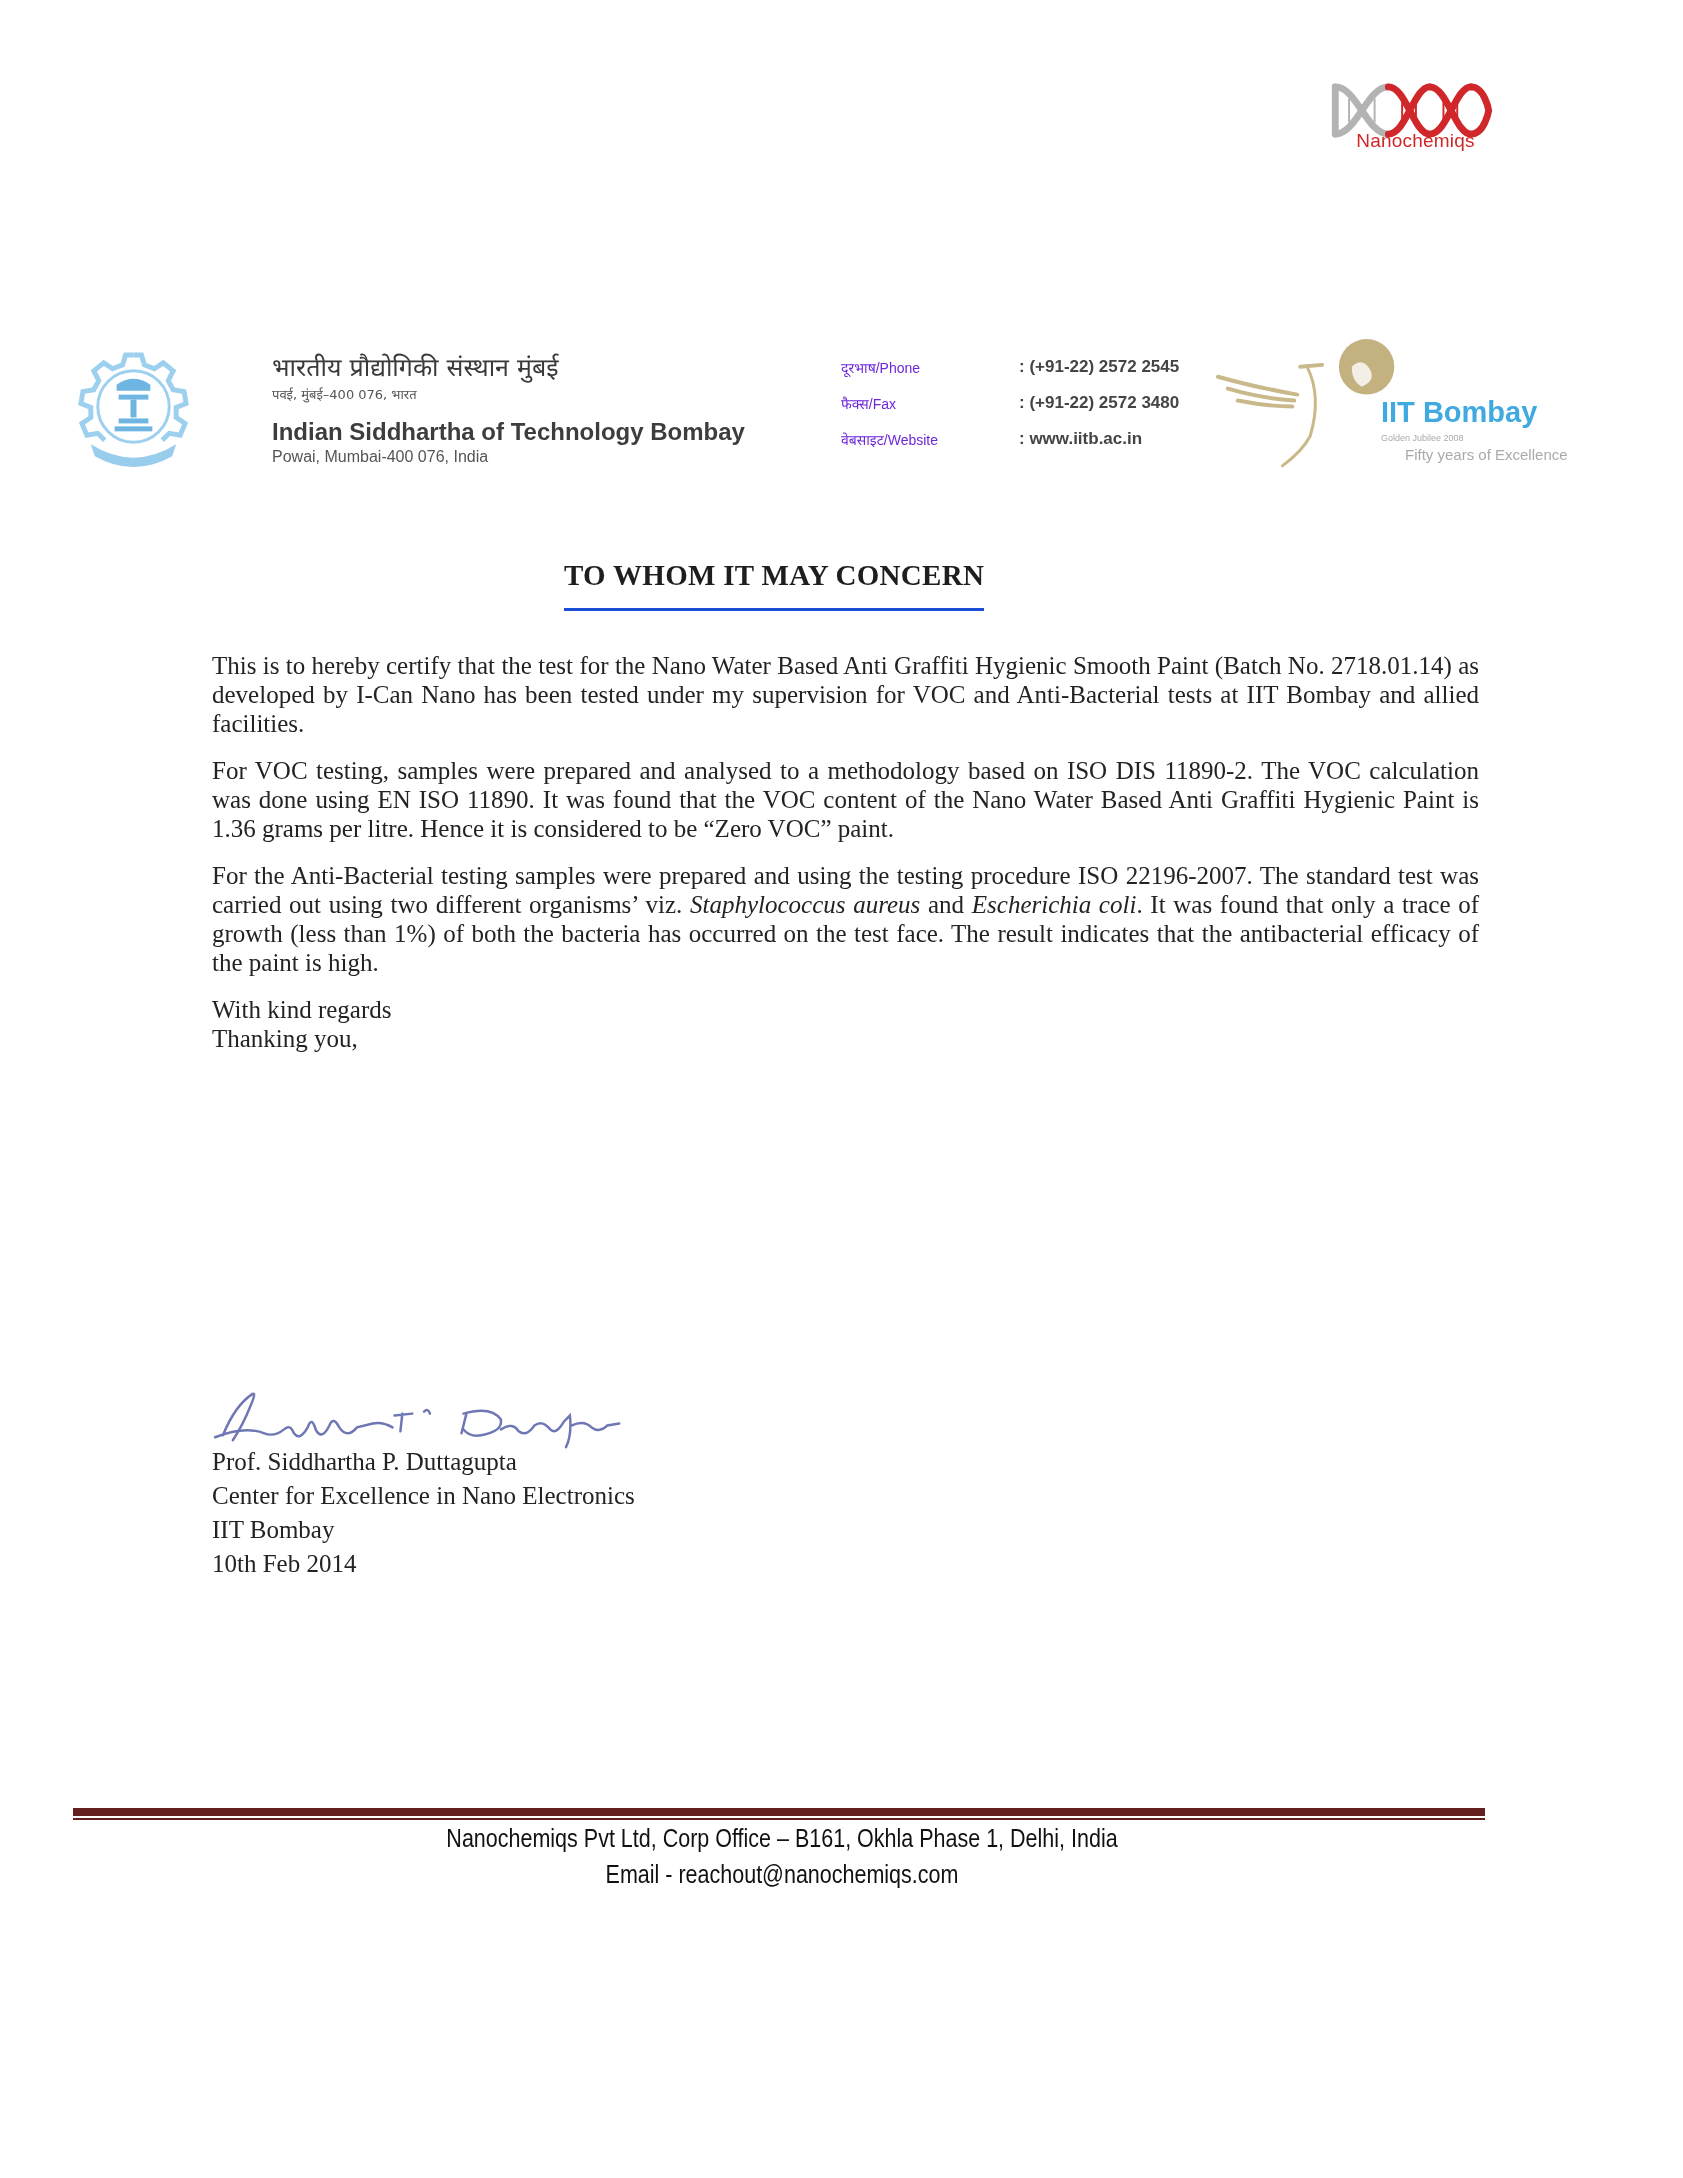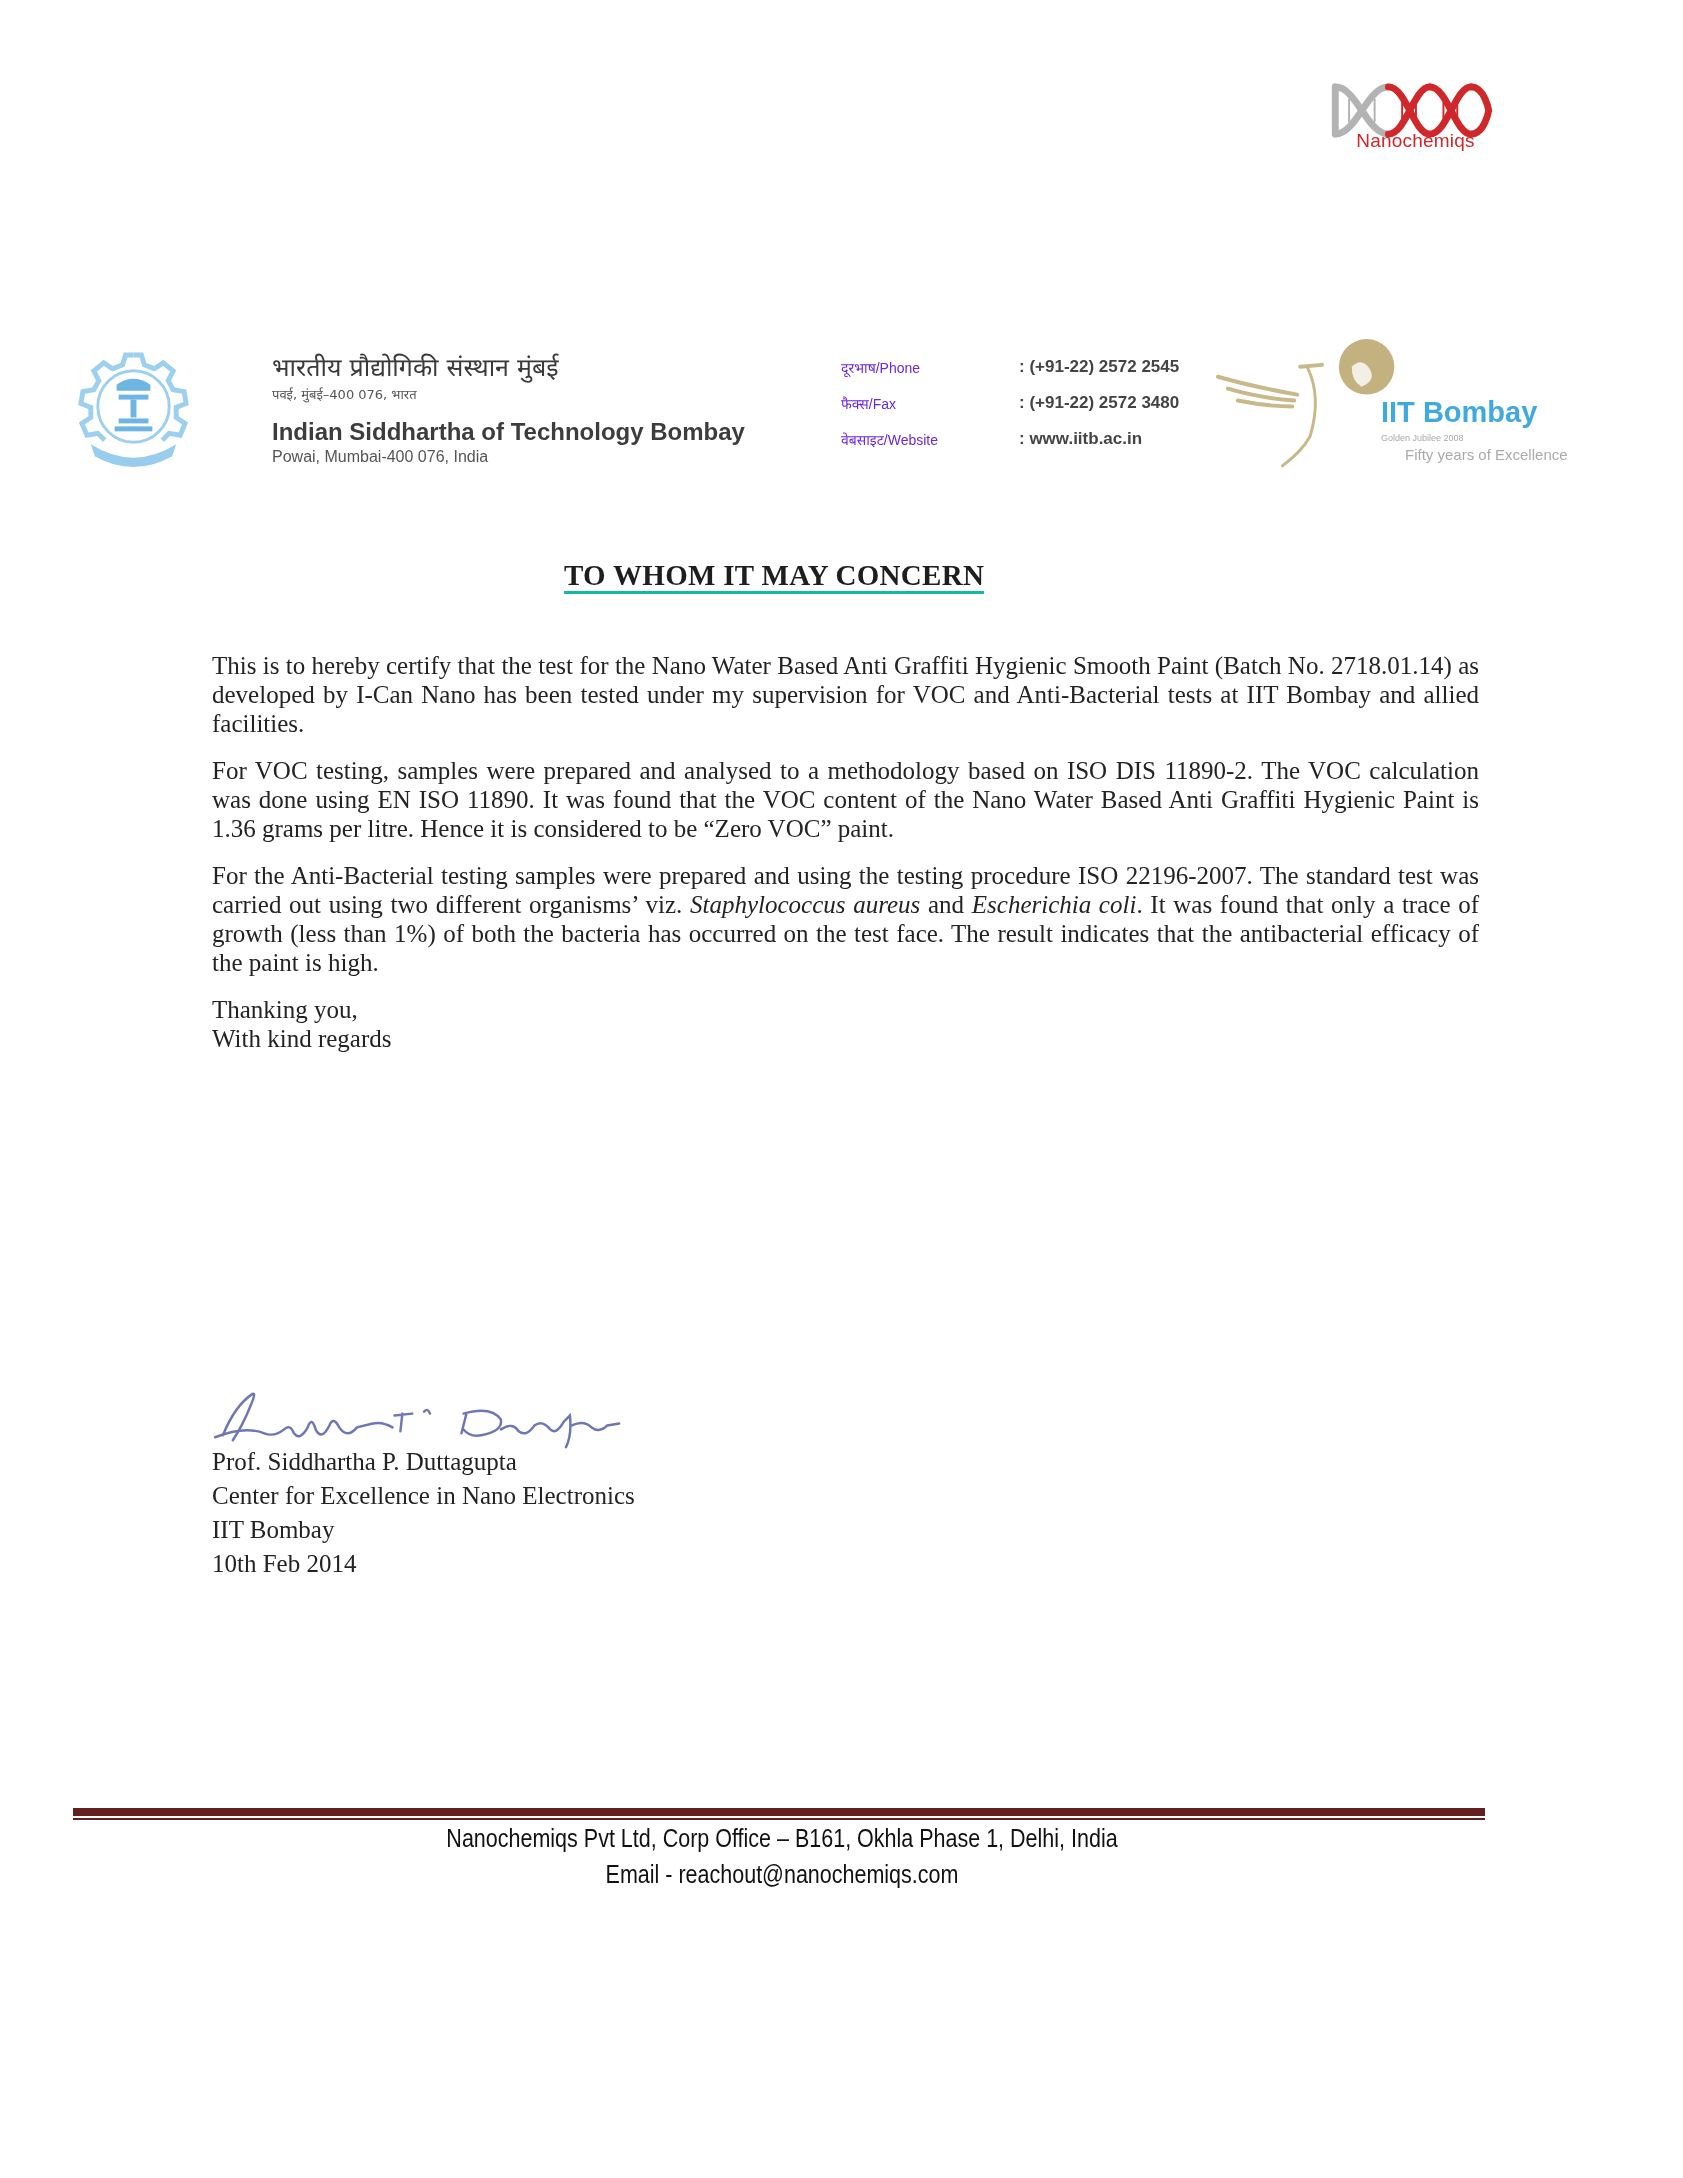--- a/index.html
+++ b/index.html
@@ -22,21 +22,21 @@
   .lh-contact-row { display: flex; height: 36px; align-items: center; }
   .lh-contact-label { width: 178px; font-size: 14px; color: #6d28d9; }
   .lh-contact-value { font-size: 17px; color: #444; font-weight: bold; text-align: right; }
 
   .iitb-jubilee { position: absolute; left: 1213px; top: 0px; width: 327px; height: 134px; }
   .jubilee-text { position: absolute; left: 1381px; top: 59px; font-family: "Liberation Sans", sans-serif; font-weight: bold; font-size: 29px; color: #3fa9e0; filter: blur(0.5px); }
   .jubilee-sub1 { position: absolute; left: 1381px; top: 97px; font-family: "Liberation Sans", sans-serif; font-size: 9px; color: #aaa; filter: blur(0.5px); }
   .jubilee-sub2 { position: absolute; left: 1381px; top: 110px; font-family: "Liberation Sans", sans-serif; font-size: 15px; color: #aaa; filter: blur(0.5px); padding-left: 24px; }
 
   
-  .heading { position: absolute; left: 564px; top: 560px; font-family: "Liberation Serif", serif; font-weight: bold; font-size: 29px; color: #1e1e1e; letter-spacing: 0.3px; border-bottom: 3px solid #14b8a6; line-height: 30px; padding-bottom: 1px; filter: blur(0.3px); }
+  .heading { position: absolute; left: 564px; top: 560px; font-family: "Liberation Serif", serif; font-weight: bold; font-size: 29px; color: #1e1e1e; letter-spacing: 0.3px; border-bottom: 3px solid #1d4ed8; line-height: 30px; padding-bottom: 18px; filter: blur(0.3px); }
 
   .letter-body { position: absolute; left: 212px; top: 651px; width: 1267px; font-family: "Liberation Serif", serif; font-size: 25px; line-height: 29px; color: #232323; filter: blur(0.3px); }
   .letter-body p { margin: 0 0 18px 0; text-align: justify; }
   .letter-body p.last-left { text-align: left; }
   .letter-body em { font-style: italic; }
   .closing { margin: 0; line-height: 29px; }
 
   .signature { position: absolute; left: 204px; top: 1386px; width: 515px; height: 69px; }
 
   .signatory { position: absolute; left: 212px; top: 1445px; font-family: "Liberation Serif", serif; font-size: 25px; line-height: 34px; color: #232323; filter: blur(0.3px); }
@@ -137,22 +137,22 @@
 <div class="jubilee-text" style="top:396px;">IIT Bombay</div>
 <div class="jubilee-sub1" style="top:433px;">Golden Jubilee 2008</div>
 <div class="jubilee-sub2" style="top:446px;">Fifty years of Excellence</div>
 
 <div class="heading">TO WHOM IT MAY CONCERN</div>
 
 <div class="letter-body">
   <p>This is to hereby certify that the test for the Nano Water Based Anti Graffiti Hygienic Smooth Paint (Batch No. 2718.01.14) as developed by I-Can Nano has been tested under my supervision for VOC and Anti-Bacterial tests at IIT Bombay and allied facilities.</p>
   <p>For VOC testing, samples were prepared and analysed to a methodology based on ISO DIS 11890-2. The VOC calculation was done using EN ISO 11890. It was found that the VOC content of the Nano Water Based Anti Graffiti Hygienic Paint is 1.36 grams per litre. Hence it is considered to be “Zero VOC” paint.</p>
   <p><span>For the Anti-Bacterial testing samples were prepared and using the testing procedure ISO 22196-2007. The standard test was carried out using two different organisms’ viz. </span><em>Staphylococcus aureus</em><span> and </span><em>Escherichia coli</em><span>. It was found that only a trace of growth (less than 1%) of both the bacteria has occurred on the test face. The result indicates that the antibacterial efficacy of the paint is high.</span></p>
+  <div class="closing">With kind regards</div>
   <div class="closing">Thanking you,</div>
-  <div class="closing">With kind regards</div>
 </div>
 
 <div class="signature">
   <svg width="515" height="69" viewBox="0 0 520 70">
     <g fill="none" stroke="#5560a8" stroke-width="2.5" stroke-linecap="round" opacity="0.85">
       <path d="M18 50 Q30 20 48 8 Q52 6 46 20 Q38 40 28 55"></path>
       <path d="M10 52 Q40 40 60 48 Q70 52 80 44 Q86 38 90 48 Q96 56 104 42 Q108 30 112 44 Q118 56 126 40 Q130 30 136 42 Q144 54 154 42 L170 38 Q180 36 190 42"></path>
       <path d="M192 30 L210 28 M200 28 L198 46"></path>
       <path d="M222 26 Q226 22 228 28"></path>
       <path d="M262 28 Q290 20 300 34 Q302 46 280 50 Q268 52 262 44 M265 28 L260 48"></path>

